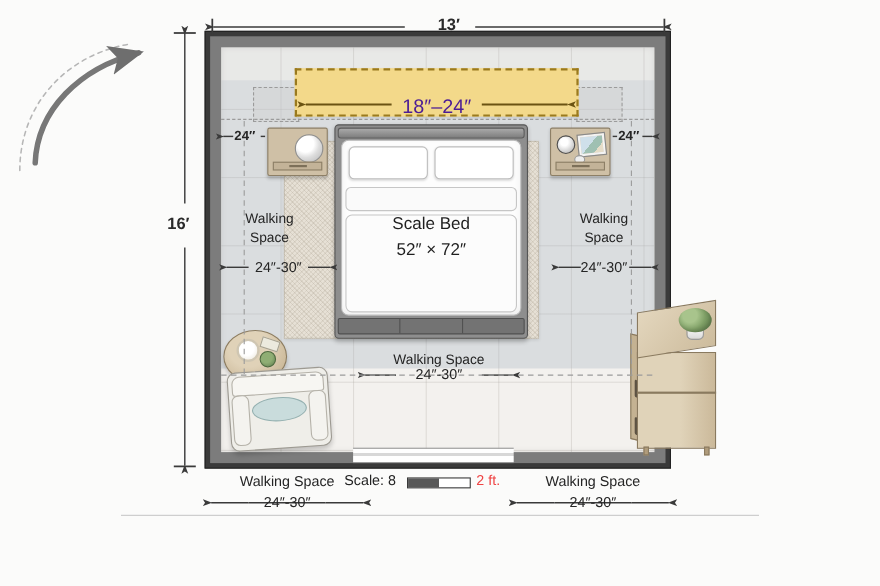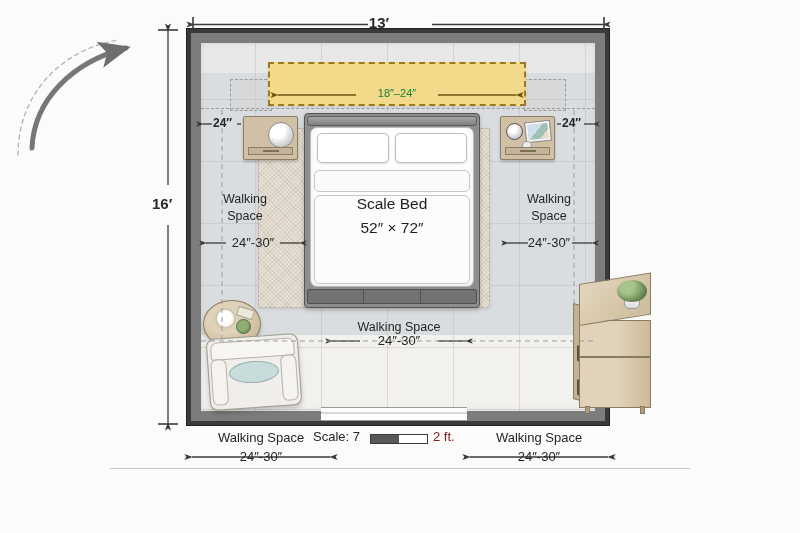--- a/index.html
+++ b/index.html
@@ -247,21 +247,21 @@
   svg.ov{position:absolute;left:0;top:0;width:800px;height:533px;pointer-events:none;overflow:visible;}
 
   #caption-rule{left:110px;top:468px;width:580px;height:1px;background:#c9c9c9;}
   #caption{left:400px;top:479px;font-size:14.5px;color:#1d1d1d;}
   #scale-label{left:313px;top:430px;font-size:13px;color:#232323;}
   #scale-bar{
     left:370px;top:434px;width:58px;height:10px;
     border:1px solid #3a3a3a;box-sizing:border-box;
     background:linear-gradient(to right,#585858 0 50%,#ffffff 50% 100%);
   }
-  #scale-unit{left:433px;top:430px;font-size:13px;color:#7f1d1d;}
+  #scale-unit{left:433px;top:430px;font-size:13px;color:#ef4444;}
 </style>
 </head>
 <body>
 
 <div id="stage">
 
   
   <div class="abs" id="room-outer"></div>
   <div class="abs" id="room-wall"></div>
 
@@ -421,24 +421,24 @@
       <line x1="192" y1="457" x2="226" y2="457" marker-start="url(#ah)"></line>
       <line x1="330" y1="457" x2="296" y2="457" marker-start="url(#ah)"></line>
       <line x1="226" y1="457" x2="296" y2="457"></line>
       <line x1="470" y1="457" x2="504" y2="457" marker-start="url(#ah)"></line>
       <line x1="608" y1="457" x2="574" y2="457" marker-start="url(#ah)"></line>
       <line x1="504" y1="457" x2="574" y2="457"></line>
     </g>
   </svg>
 
   
-  <div class="txt ctr" id="dim-top" style="left:379px;top:15px;font-size:15px;font-weight:bold;">13′</div>
+  <div class="txt ctr" id="dim-top" style="left:408px;top:15px;font-size:15px;font-weight:bold;">13′</div>
   <div class="txt" id="dim-left" style="left:152px;top:196px;font-size:15px;font-weight:bold;">16′</div>
 
-  <div class="txt ctr dim-label" style="left:397px;top:88px;color:#15803d;font-size:11px;">18″–24″</div>
+  <div class="txt ctr dim-label" style="left:397px;top:88px;color:#4c1d95;font-size:18px;">18″–24″</div>
 
   <div class="txt dim-label small" style="left:213px;top:117px;">24″</div>
   <div class="txt dim-label small" style="left:562px;top:117px;">24″</div>
 
   
   <div class="ws-label ctr" style="left:245px;top:192px;">Walking</div>
   <div class="ws-label ctr" style="left:245px;top:209px;">Space</div>
   <div class="ws-label ctr" style="left:253px;top:236px;font-size:13px;">24″-30″</div>
 
   
@@ -451,20 +451,20 @@
   <div class="ws-label ctr" style="left:399px;top:334px;font-size:13px;">24″-30″</div>
 
   
   <div class="ws-label ctr" style="left:261px;top:431px;font-size:13px;">Walking Space</div>
   <div class="ws-label ctr" style="left:261px;top:450px;font-size:13px;">24″-30″</div>
 
   <div class="ws-label ctr" style="left:539px;top:431px;font-size:13px;">Walking Space</div>
   <div class="ws-label ctr" style="left:539px;top:450px;font-size:13px;">24″-30″</div>
 
   
-  <div class="txt" id="scale-label">Scale: 7</div>
+  <div class="txt" id="scale-label">Scale: 8</div>
   <div class="abs" id="scale-bar"></div>
   <div class="txt" id="scale-unit">2 ft.</div>
 
   
   <div class="abs" id="caption-rule"></div>
 
 </div>
 
 </body></html>

